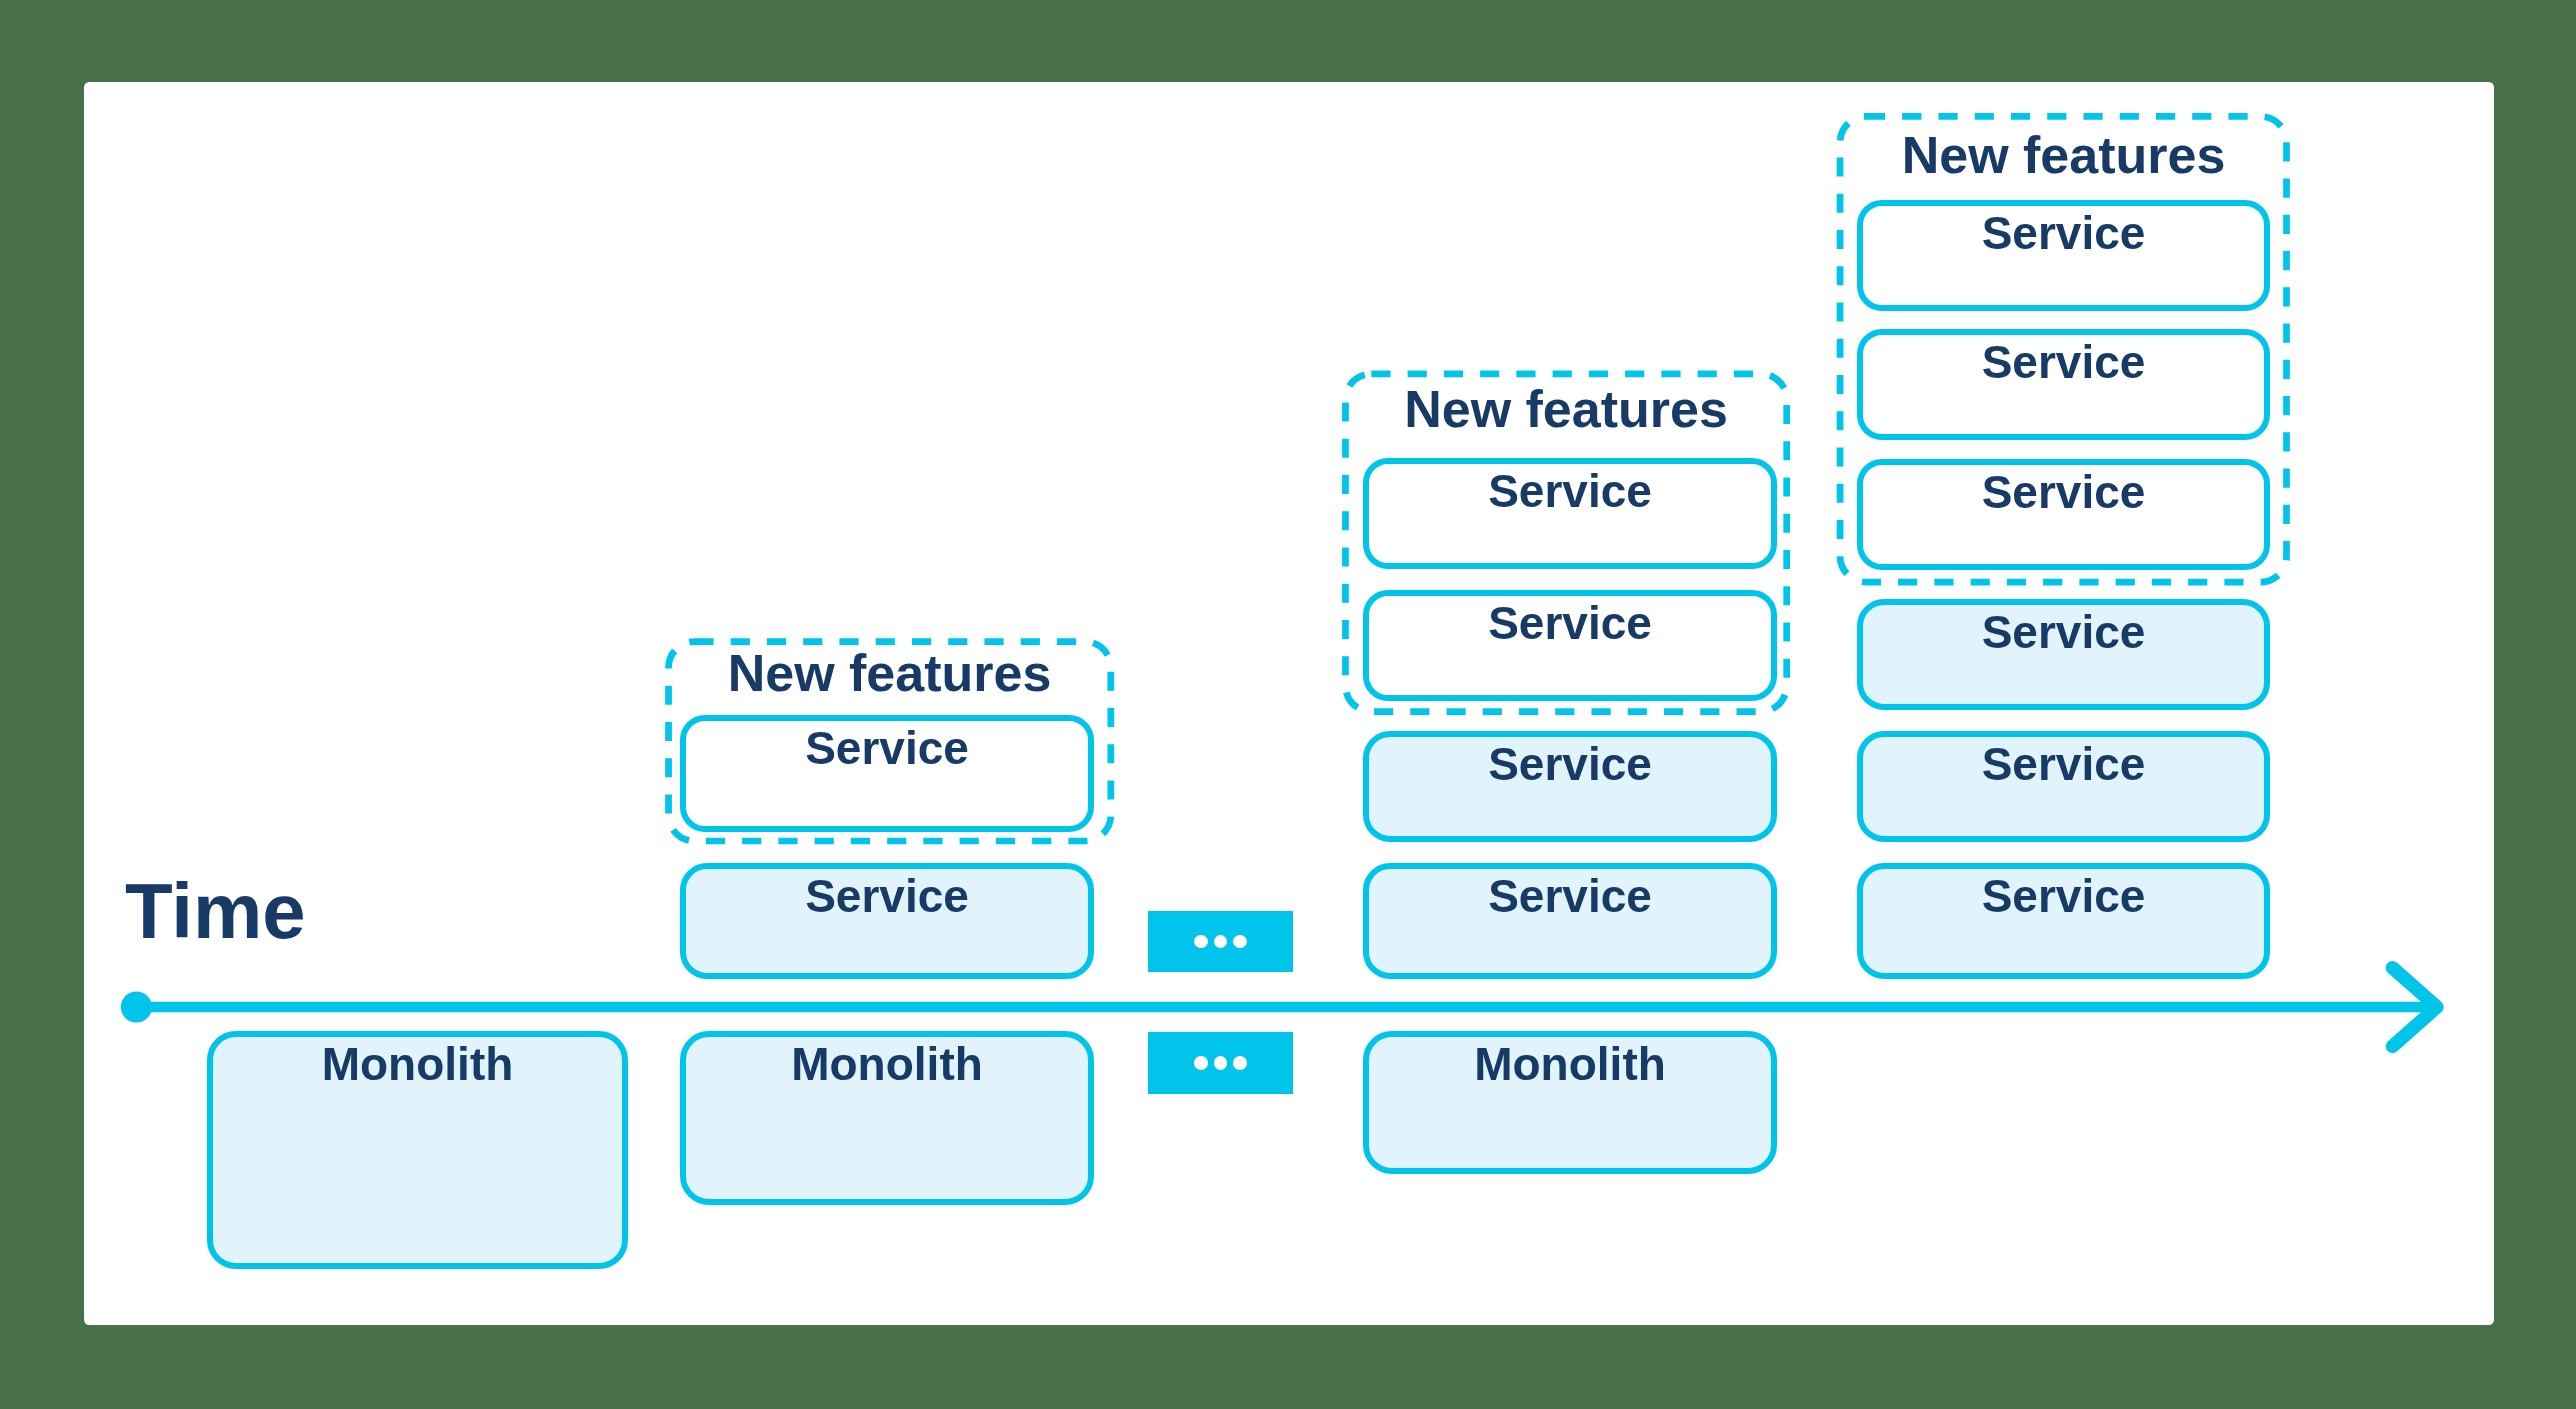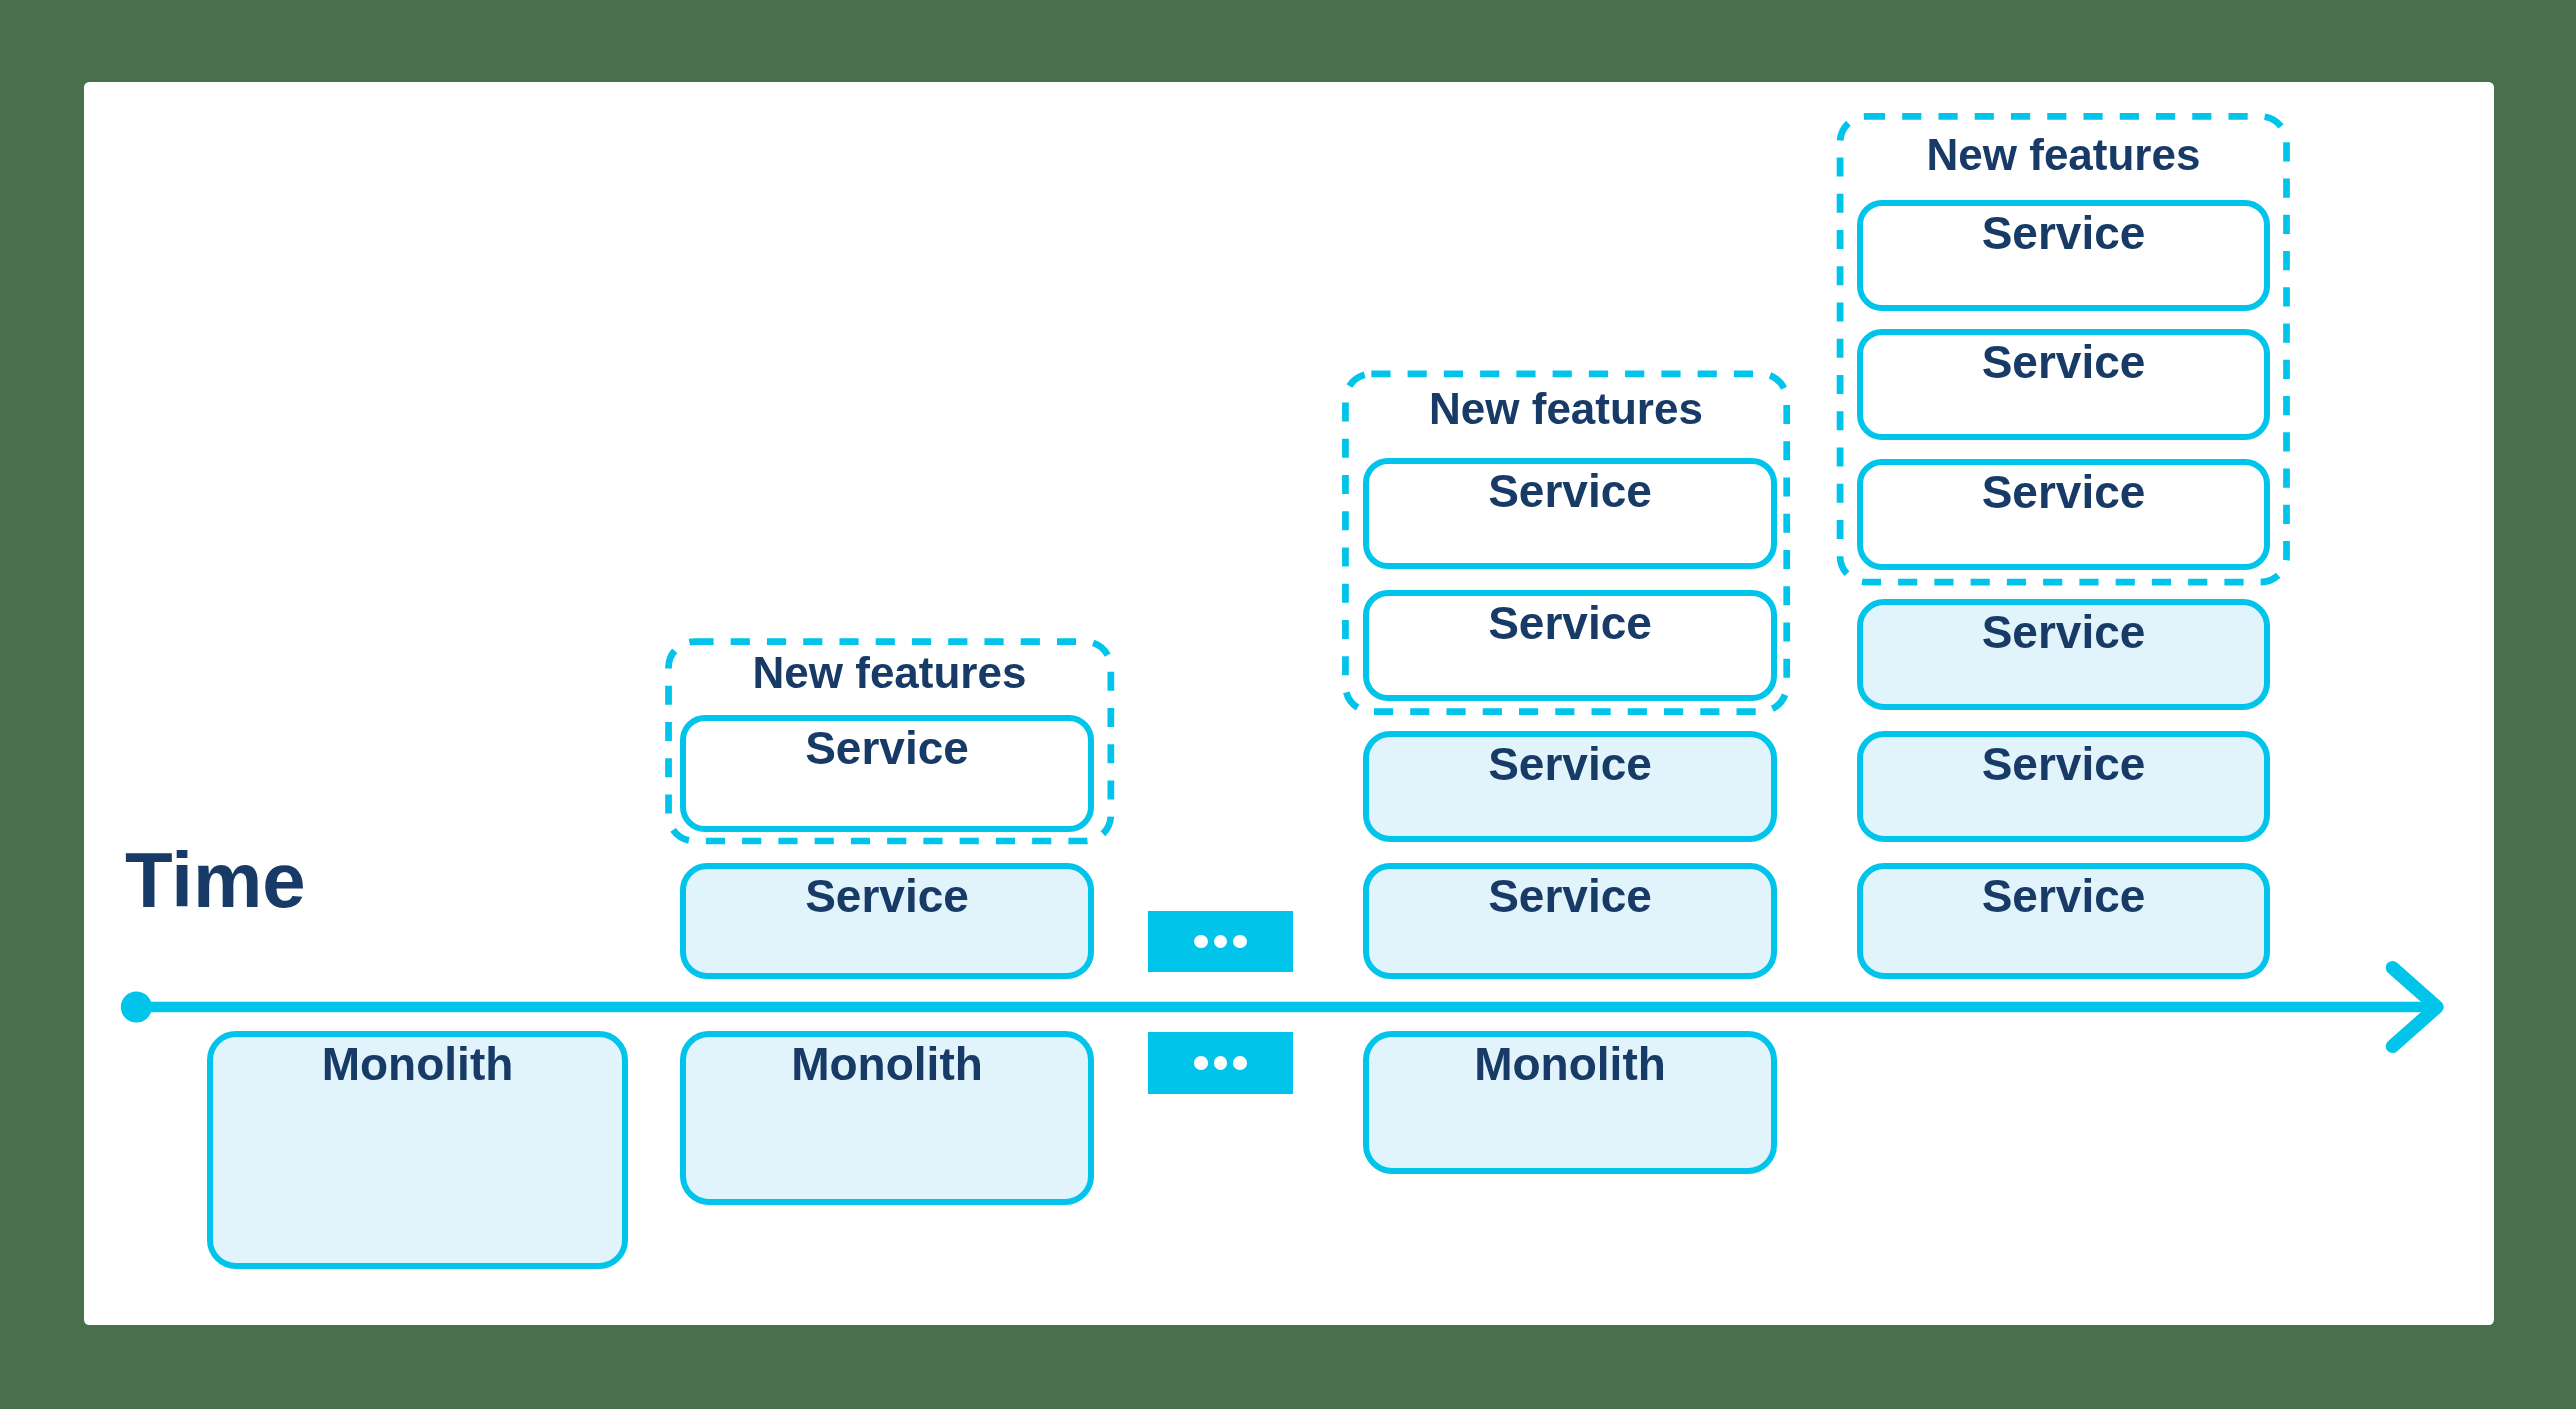--- a/index.html
+++ b/index.html
@@ -26,21 +26,21 @@
     border-radius: 27px;
     display: flex; align-items: flex-start; justify-content: center;
     color: #173A66; font-weight: 700; font-size: 46px;
     z-index: 2;
   }
   .box.filled { background: #E2F4FB; }
   .box.white  { background: #ffffff; border-radius: 25px; }
   .box.monolith { border-radius: 29px; }
   .nf-label {
     display: flex; align-items: center; justify-content: center;
-    color: #173A66; font-weight: 700; font-size: 44px;
+    color: #173A66; font-weight: 700; font-size: 52px;
     z-index: 2;
   }
   .time-label {
     color: #173A66; font-weight: 700; font-size: 78px; line-height: 1;
     z-index: 2;
   }
   .connector {
     background: #00C4EA;
     display: flex; align-items: center; justify-content: center;
     gap: 6.2px; z-index: 2;
@@ -59,21 +59,21 @@
 
     <line x1="100" y1="1786" x2="4538" y2="1786" stroke="#00C4EA" stroke-width="20"></line>
     <circle cx="100" cy="1786" r="30" fill="#00C4EA"></circle>
     <path d="M 4456 1710 L 4542 1786 L 4456 1862" fill="none" stroke="#00C4EA" stroke-width="26" stroke-linecap="round" stroke-linejoin="round"></path>
 
     <rect x="1127.5" y="1080.5" width="854" height="385" rx="50" fill="none" stroke="#00C4EA" stroke-width="13" stroke-dasharray="37 33"></rect>
     <rect x="2434.5" y="563.5" width="852" height="652" rx="50" fill="none" stroke="#00C4EA" stroke-width="13" stroke-dasharray="37 33"></rect>
     <rect x="3389.5" y="66.5" width="862" height="899" rx="50" fill="none" stroke="#00C4EA" stroke-width="13" stroke-dasharray="37 33"></rect>
   </svg>
 
-  <div class="abs time-label" style="left:41px; top:759px;">Time</div>
+  <div class="abs time-label" style="left:41px; top:790px;">Time</div>
 
   <div class="abs box filled monolith" style="left:123px; top:949px; width:421px; height:238px;">
     <span>Monolith</span>
   </div>
 
   <div class="abs nf-label" style="left:581px; top:566px; width:449px; height:49px;">New features</div>
   <div class="abs box white" style="left:596px; top:633px; width:414px; height:117px;">
     <span>Service</span>
   </div>
   <div class="abs box filled" style="left:596px; top:781px; width:414px; height:116px;">

